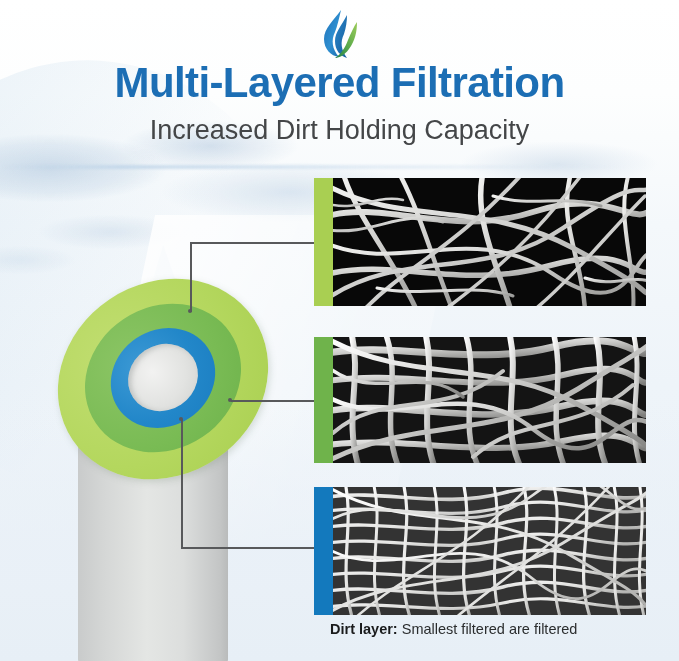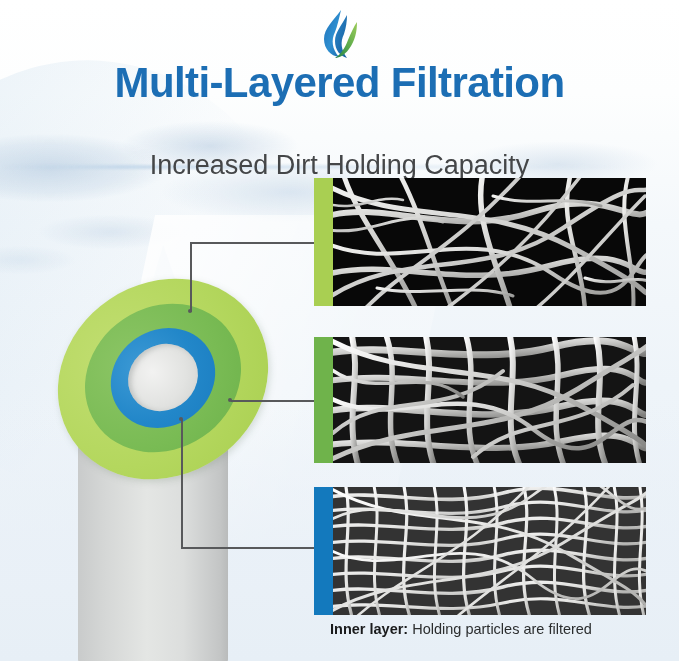--- a/index.html
+++ b/index.html
@@ -100,21 +100,20 @@
   }
   .subtitle {
     position: absolute;
     left: 0; right: 0;
     top: 117px;
     text-align: center;
     font-size: 27px;
     font-weight: normal;
     color: #444648;
     line-height: 1;
-    margin-top: 35px;
   }
 
   
   .cartridge { position: absolute; left: 52px; top: 275px; width: 250px; height: 390px; }
 
   .cyl-body {
     position: absolute;
     left: 26px; top: 72px;
     width: 150px; height: 318px;
     background: linear-gradient(90deg, #c9cbcb 0%, #d5d7d6 18%, #e4e6e4 46%, #dcdedd 70%, #c3c5c5 95%, #b9bbbb 100%);
@@ -360,16 +359,16 @@
           <path d="M-5 126 C 70 82, 150 106, 230 56 S 300 18, 320 0" stroke-width="3"></path>
           <path d="M-5 62 C 60 98, 130 34, 200 92 S 280 58, 320 88" stroke-width="2.8"></path>
           <path d="M-5 34 C 60 -2, 130 62, 200 8 S 280 42, 320 18" stroke-width="2.8"></path>
           <path d="M20 133 C 70 86, 130 70, 200 -5" stroke-width="2.6"></path>
           <path d="M120 133 C 170 90, 220 62, 280 -5" stroke-width="2.6"></path>
         </g>
       </svg>
     </div>
   </div>
   <div class="caption" style="top:621px;">
-    <b>Inner layer:</b><span> Holding particles are filtered</span>
+    <b>Dirt layer:</b><span> Smallest filtered are filtered</span>
   </div>
 
 </div>
 
 </body></html>

